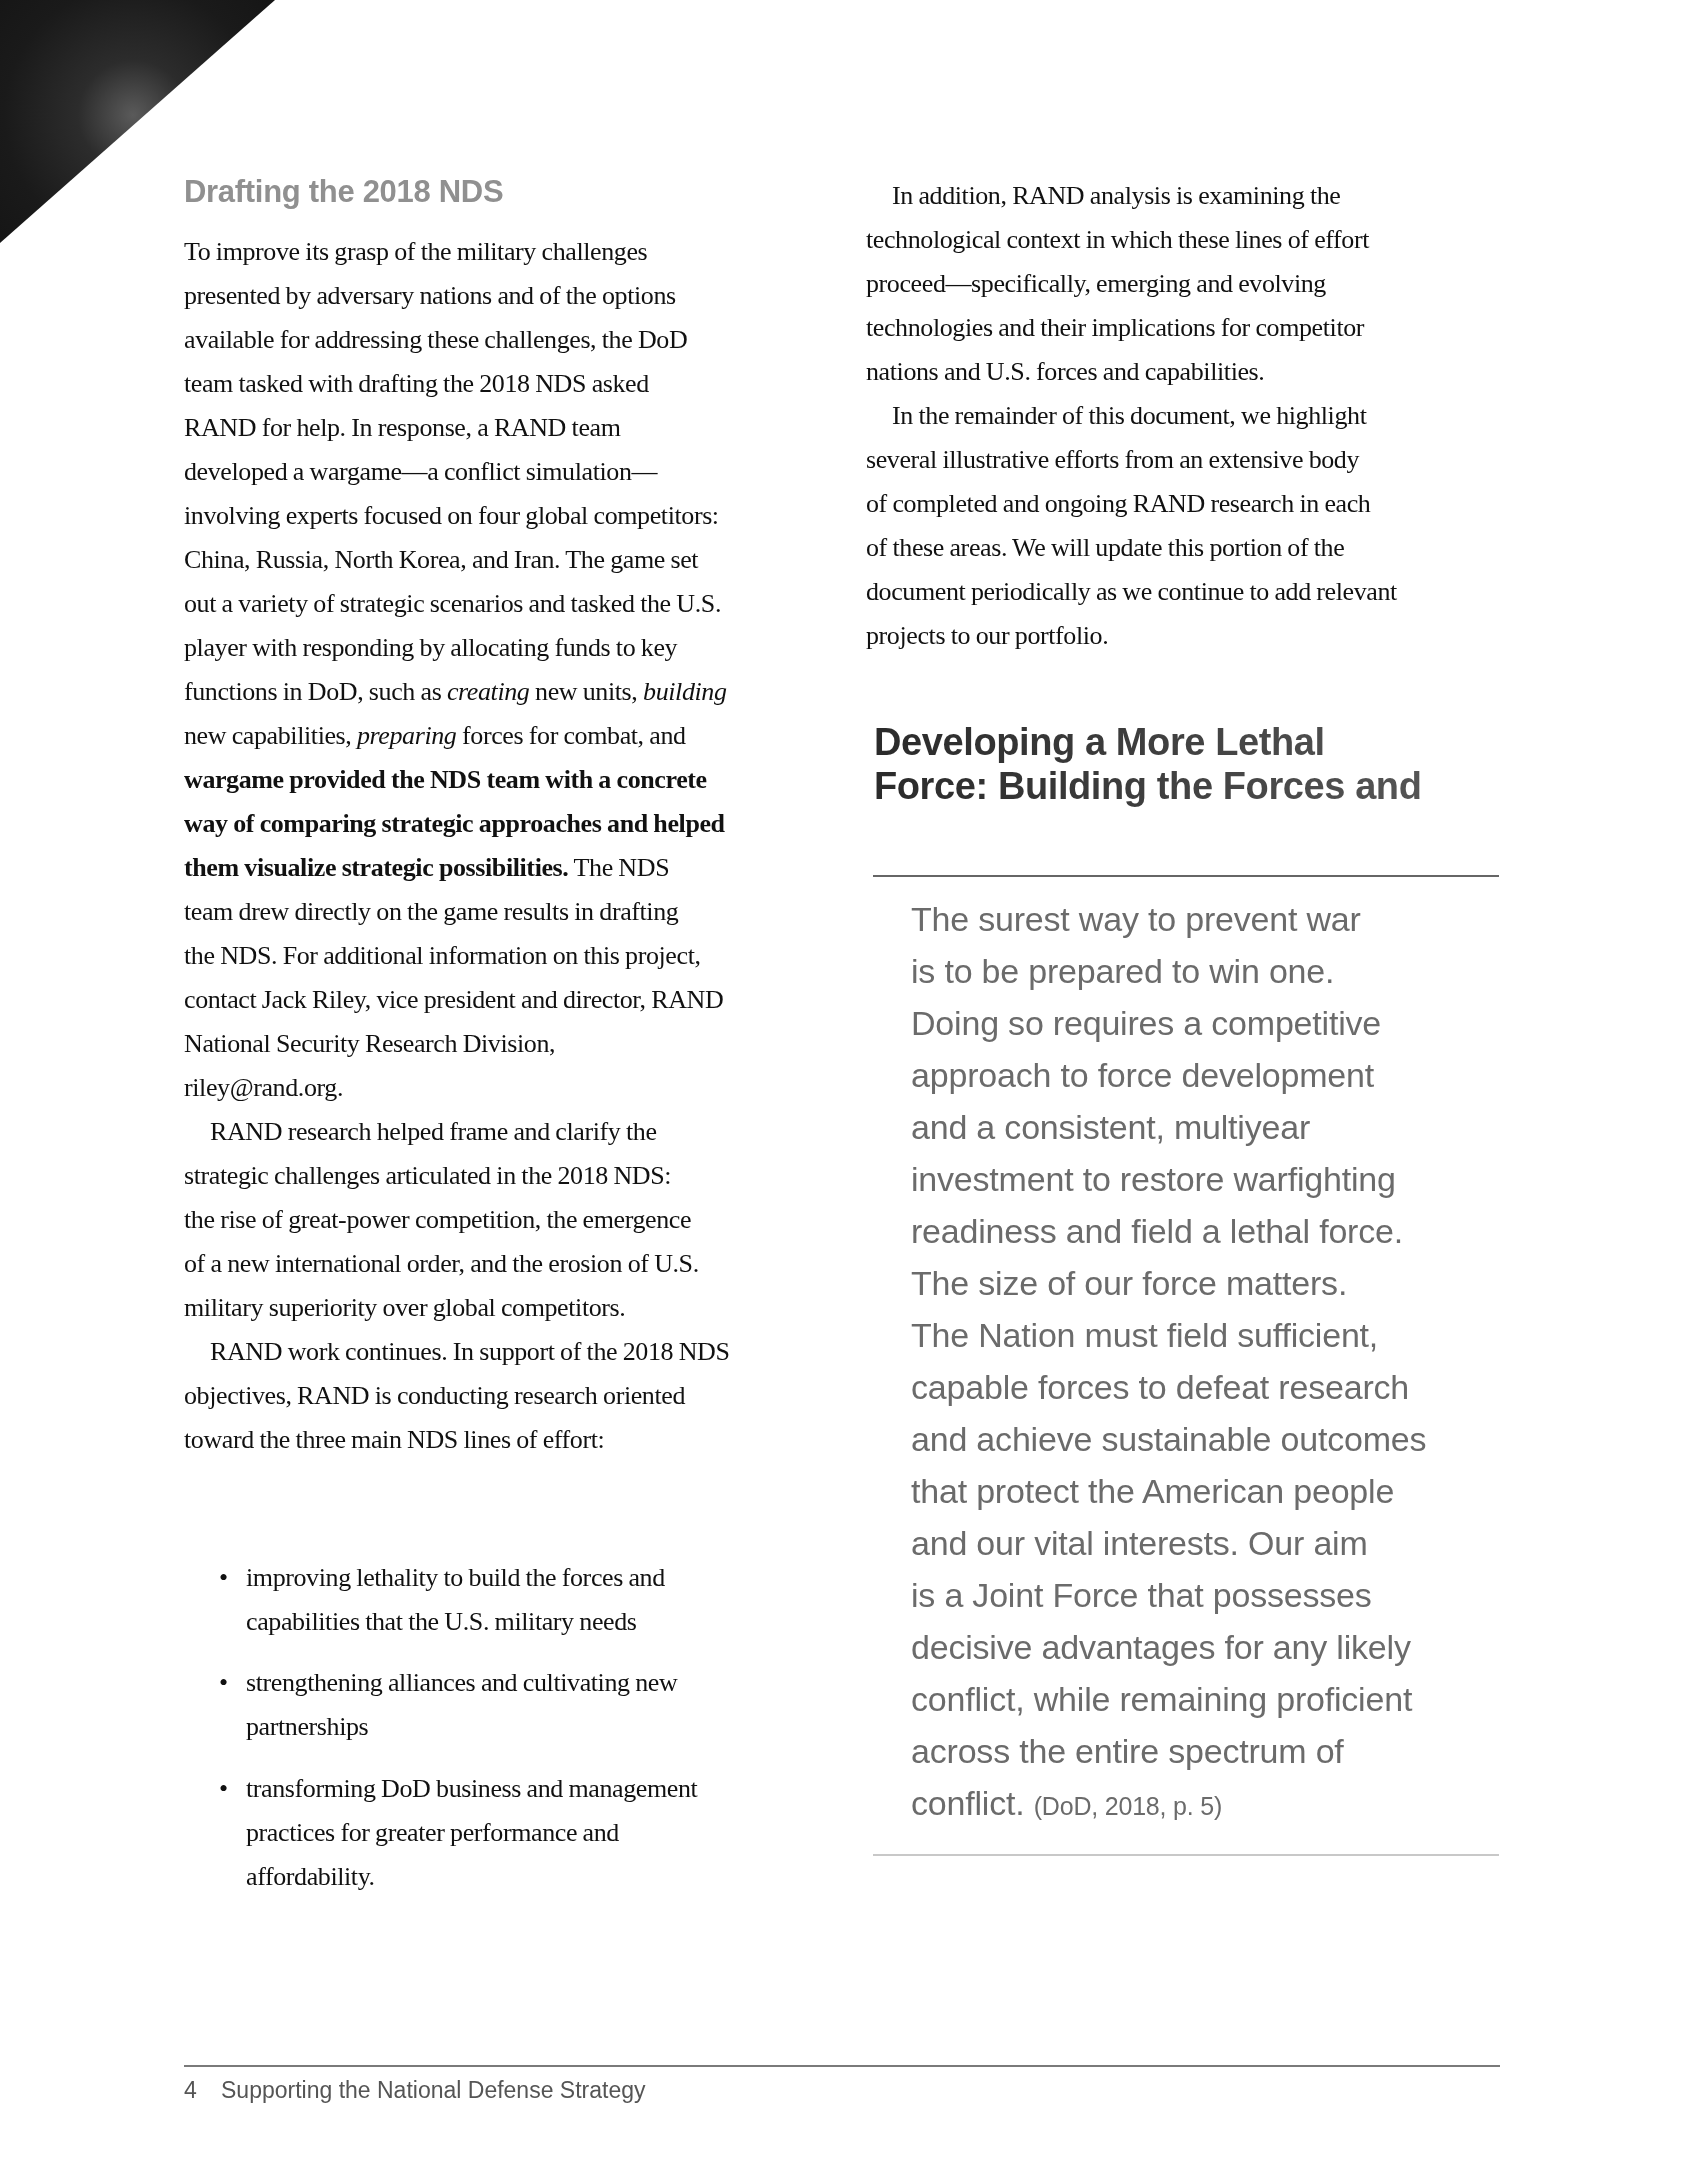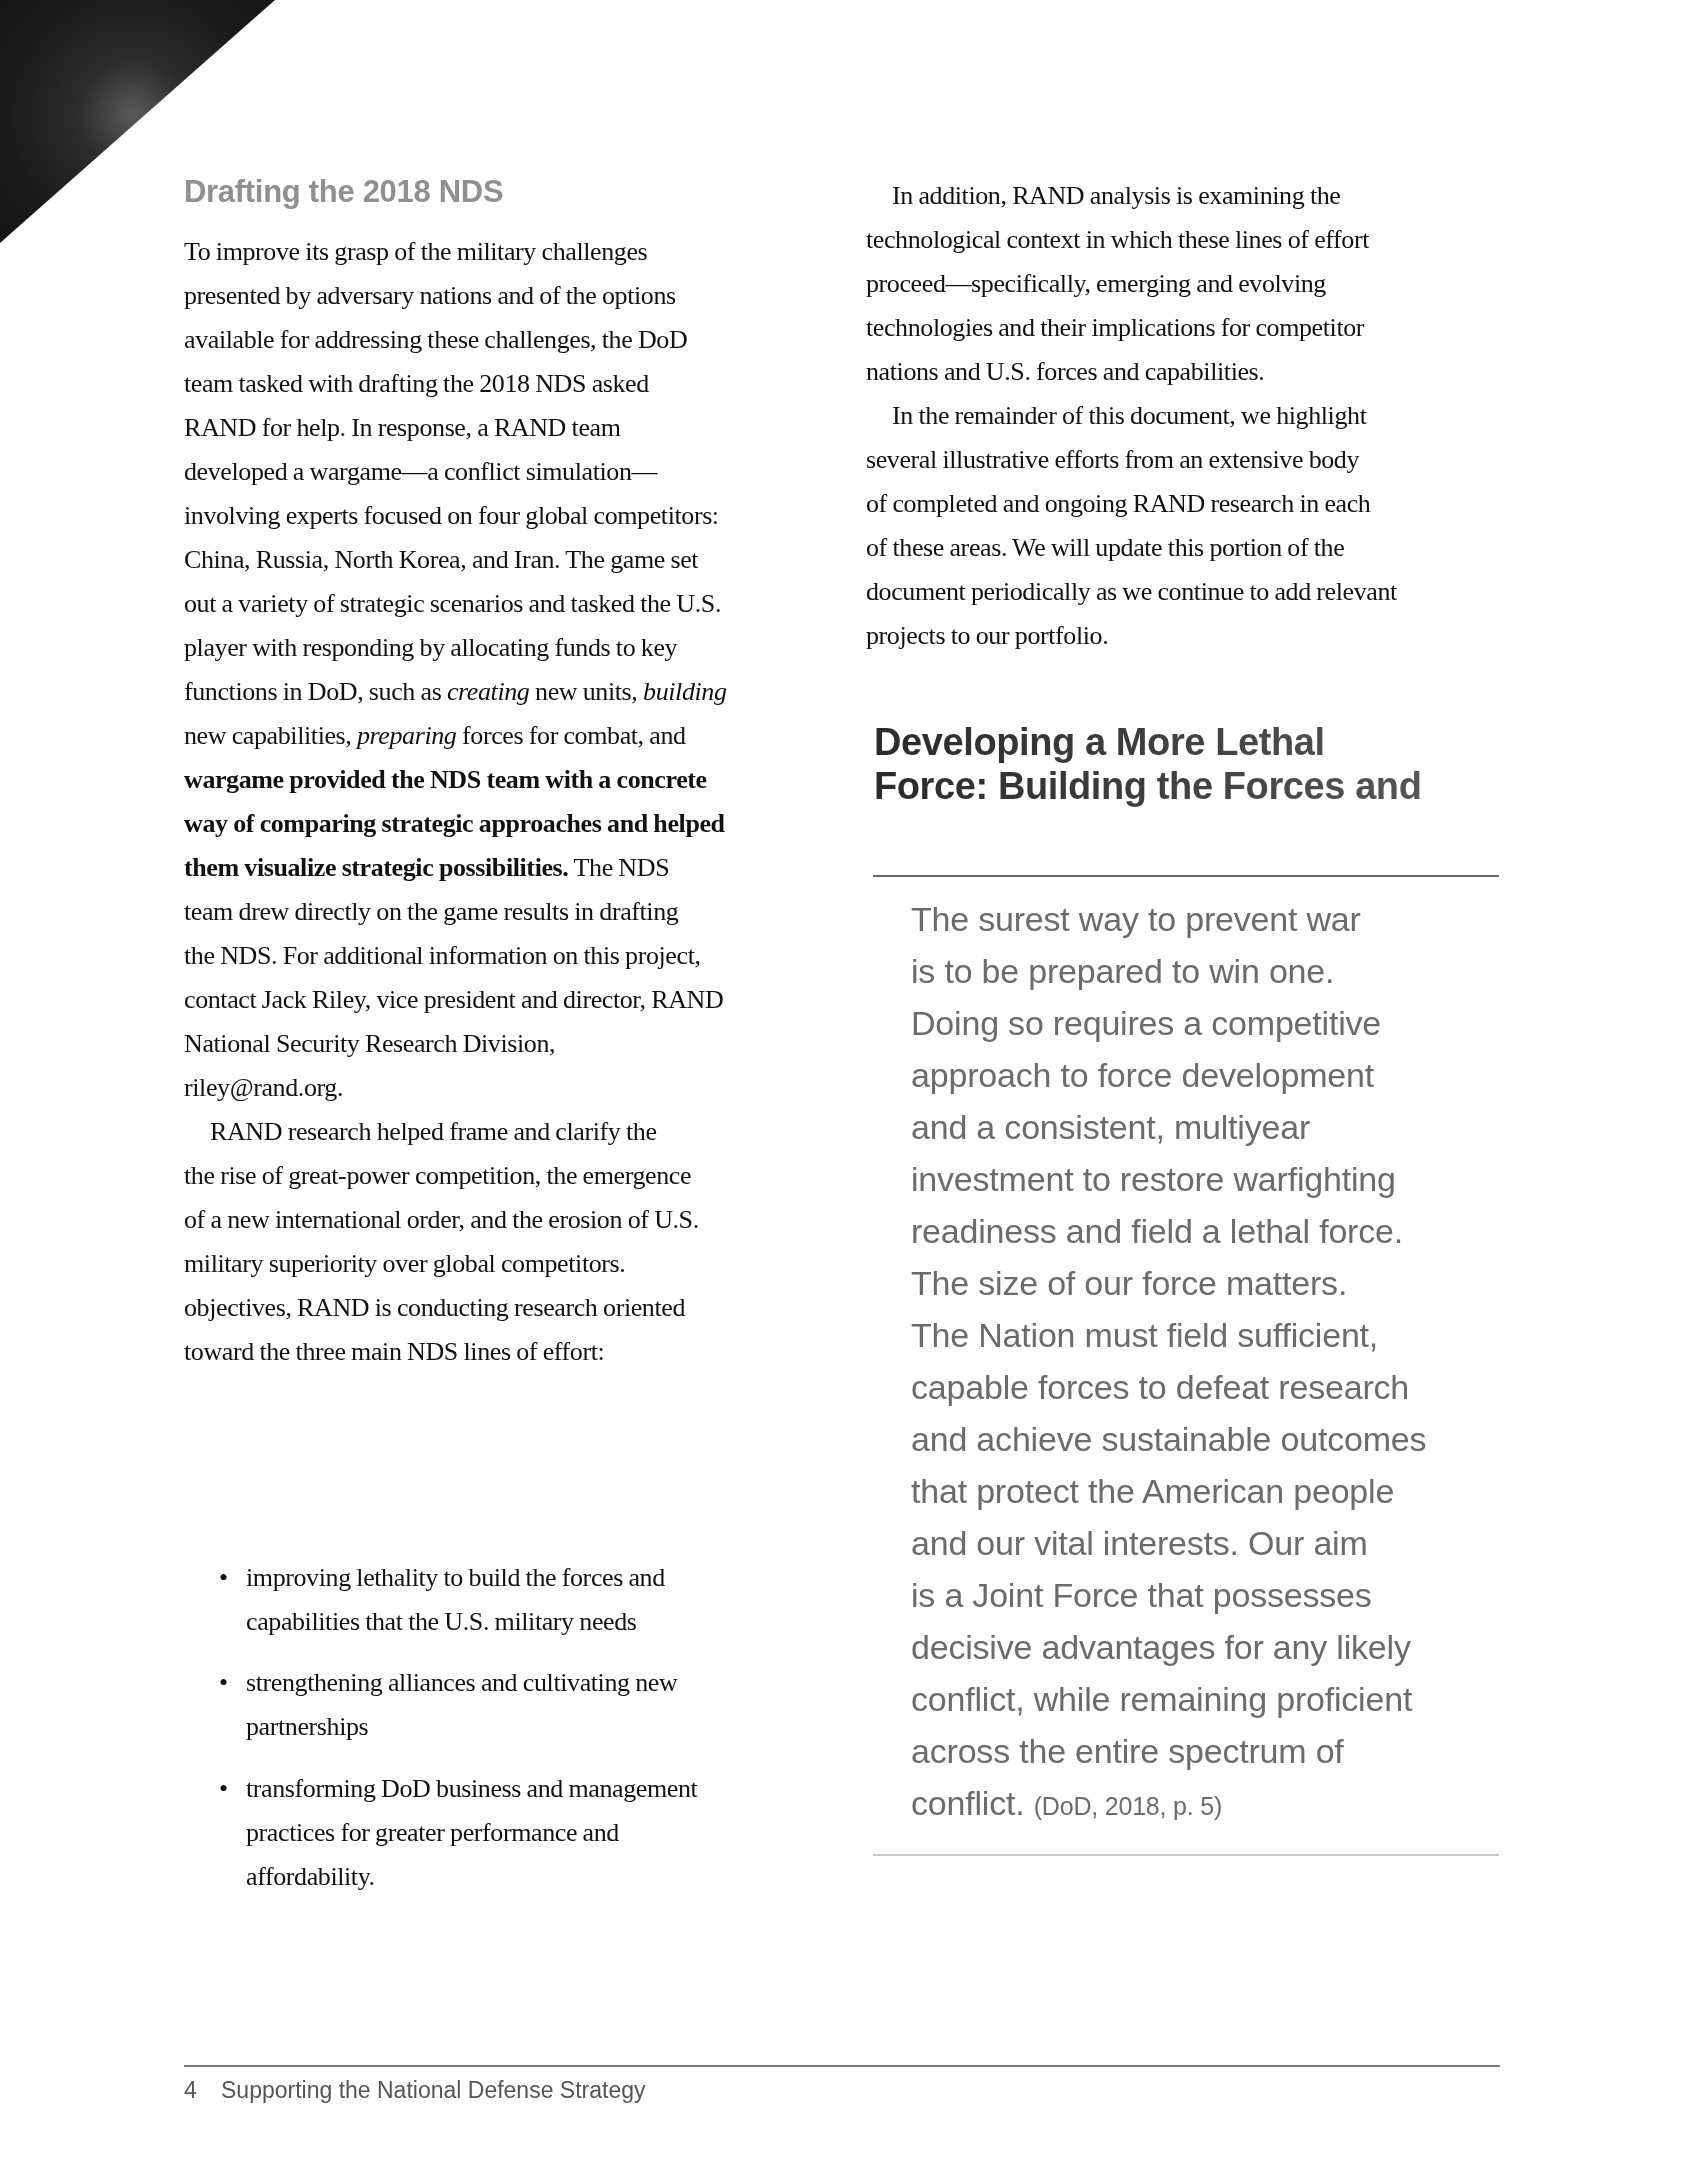--- a/index.html
+++ b/index.html
@@ -88,25 +88,27 @@
       <b class="ln">way of comparing strategic approaches and helped</b>
       <span class="ln"><b>them visualize strategic possibilities.</b><span> The NDS</span></span>
       <span class="ln">team drew directly on the game results in drafting</span>
       <span class="ln">the NDS. For additional information on this project,</span>
       <span class="ln">contact Jack Riley, vice president and director, RAND</span>
       <span class="ln">National Security Research Division,</span>
       <span class="ln">riley@rand.org.</span>
     </p>
     <p class="body-text">
       <span class="ln ind">RAND research helped frame and clarify the</span>
+      <span class="ln">strategic challenges articulated in the 2018 NDS:</span>
       <span class="ln">the rise of great-power competition, the emergence</span>
       <span class="ln">of a new international order, and the erosion of U.S.</span>
       <span class="ln">military superiority over global competitors.</span>
     </p>
     <p class="body-text">
+      <span class="ln ind">RAND work continues. In support of the 2018 NDS</span>
       <span class="ln">objectives, RAND is conducting research oriented</span>
       <span class="ln">toward the three main NDS lines of effort:</span>
     </p>
   </div>
 
   <ul class="bullets body-text">
     <li>
       <span class="dot">•</span>
       <span class="ln">improving lethality to build the forces and</span>
       <span class="ln">capabilities that the U.S. military needs</span>

